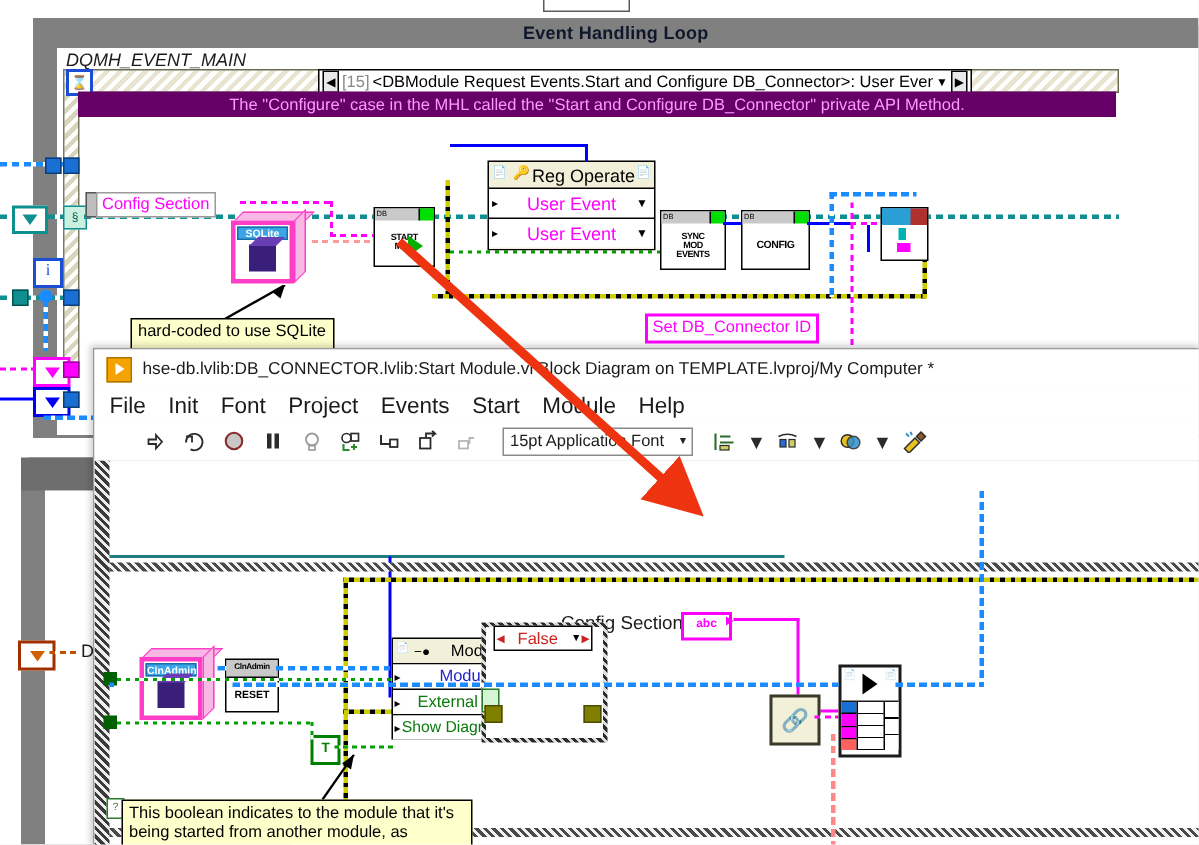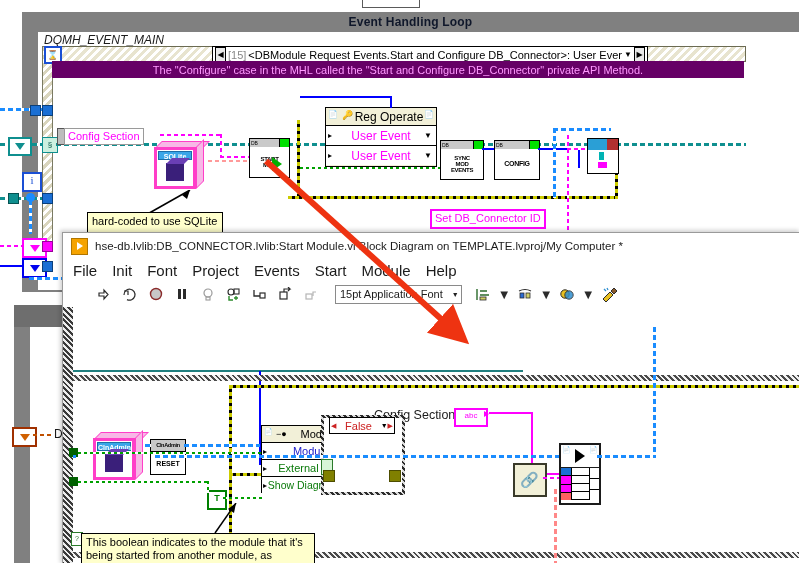--- a/index.html
+++ b/index.html
@@ -530,21 +530,21 @@
 
     <div class="abs" style="left:0px;top:0px;width:10px;height:257px;
          background:repeating-linear-gradient(45deg,#3a3a3a 0 2px,#ededed 2px 4px);"></div>
 
     <div class="abs" style="left:10px;top:63px;width:450px;height:1.6px;background:#1f7f7f;"></div>
 
     <div class="abs wire-blue" style="left:196px;top:64px;width:2px;height:94px;"></div>
 
     <div class="abs" style="left:311px;top:101px;font-size:12.5px;color:#1b1b1b;">Config Section</div>
     <div class="abs" style="left:391px;top:101px;width:30px;height:15px;border:2px solid #ff00ff;background:#ffffff;
-         color:#ff00ff;font-size:8px;font-weight:normal;text-align:center;line-height:12px;">
+         color:#ff00ff;font-size:8px;font-weight:bold;text-align:center;line-height:12px;">
       <span>abc</span>
     </div>
     <div class="abs" style="left:421px;top:104px;width:0;height:0;border-left:5px solid #ff00ff;
          border-top:3.5px solid transparent;border-bottom:3.5px solid transparent;"></div>
 
     <div class="abs wire-pink" style="left:426px;top:105px;width:44px;height:2px;"></div>
     <div class="abs wire-pink" style="left:468px;top:105px;width:2px;height:63px;"></div>
     <div class="abs wire-pink" style="left:468px;top:166px;width:28px;height:2px;"></div>
 
     <div class="abs" style="left:10px;top:68px;width:727px;height:6px;

